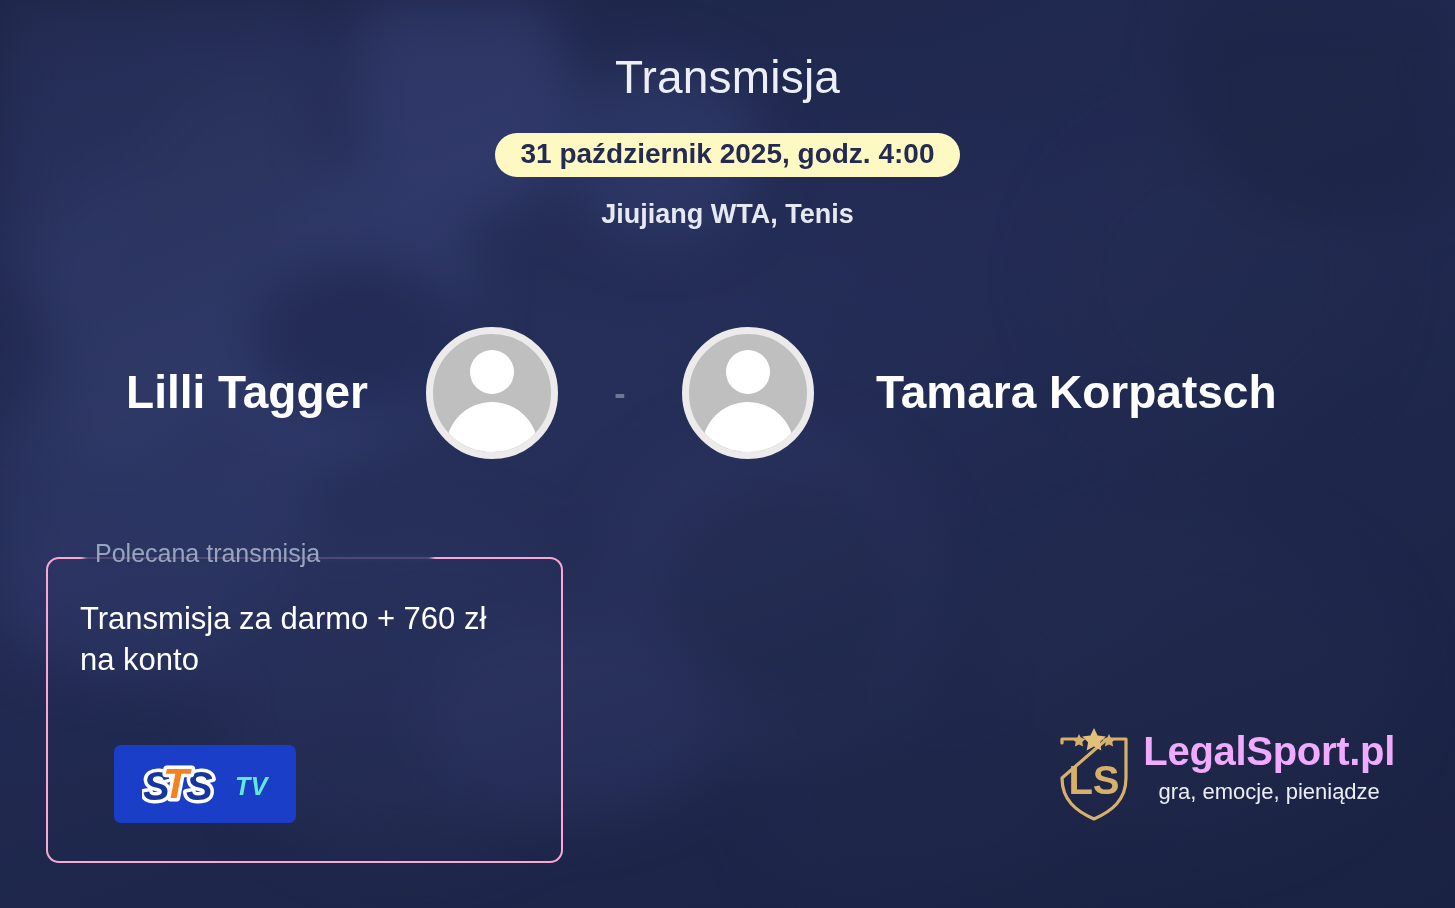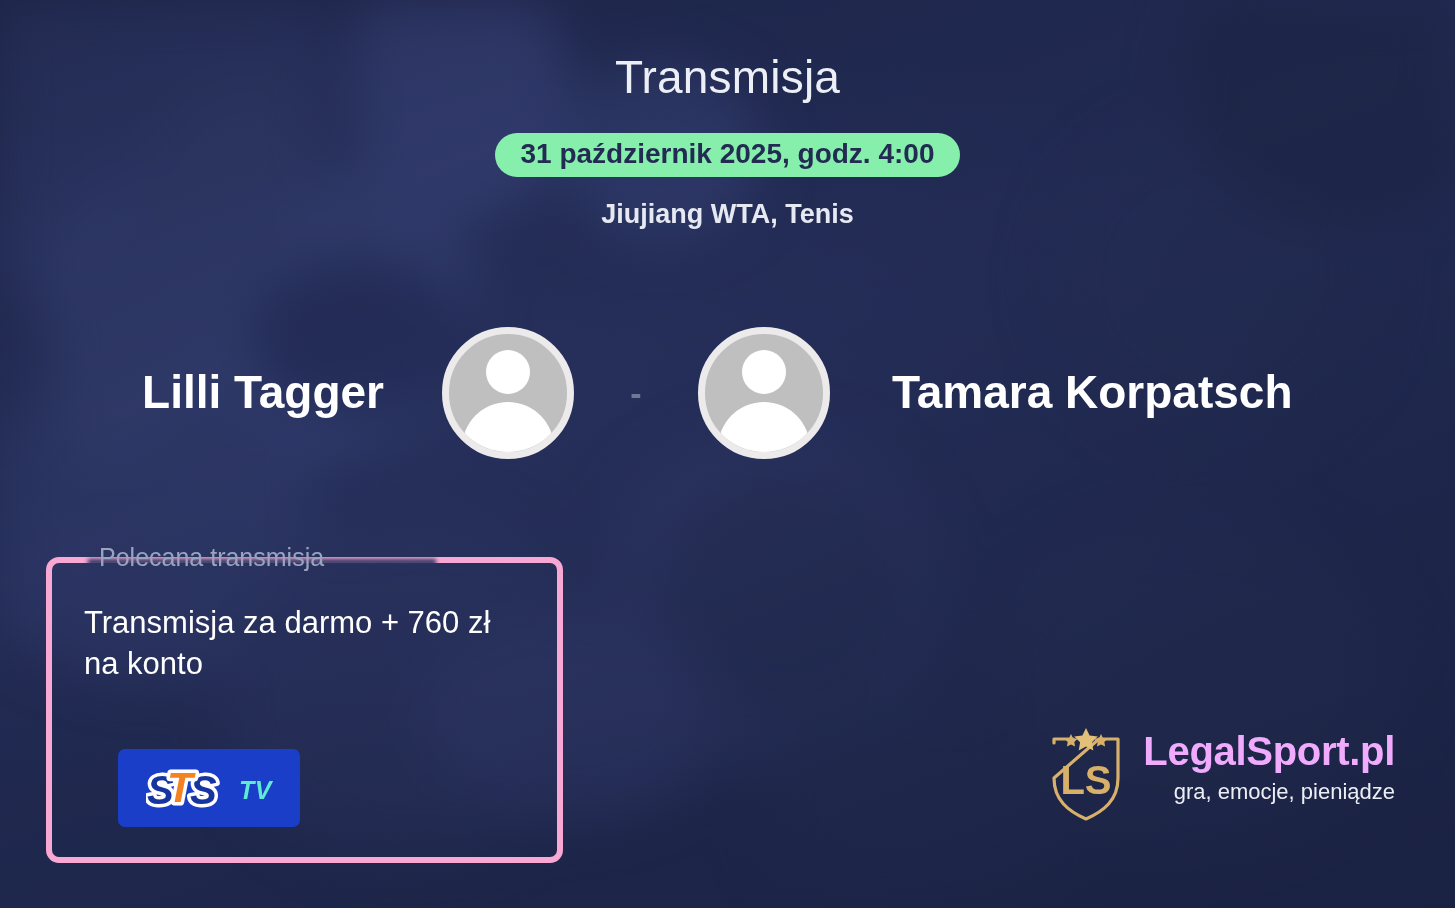--- a/index.html
+++ b/index.html
@@ -69,21 +69,21 @@
     font-size: 46px;
     font-weight: normal;
     color: #edeff6;
     letter-spacing: 0.2px;
     line-height: 1;
   }
   #date-pill {
     display: inline-block;
     margin-top: 33px;
     padding: 7px 26px 9px 26px;
-    background: #86efac;
+    background: #fef9c3;
     border-radius: 22px;
     color: #232b52;
     font-size: 28px;
     font-weight: bold;
     line-height: 1.0;
   }
   #subtitle {
     margin-top: 22px;
     font-size: 27px;
     font-weight: bold;
@@ -98,21 +98,20 @@
     height: 150px;
     display: flex;
     align-items: center;
     z-index: 5;
   }
   .player-name {
     font-size: 46px;
     font-weight: bold;
     color: #ffffff;
     line-height: 1.12;
-    margin-left: 16px;
   }
   #player-left-name {
     width: 368px;
     padding-right: 0px;
     text-align: right;
   }
   #player-right-name {
     width: 440px;
     margin-left: 62px;
     text-align: left;
@@ -162,21 +161,21 @@
     margin-right: 31px;
   }
 
   
   #promo-fieldset {
     position: absolute;
     left: 46px;
     top: 557px;
     width: 517px;
     height: 306px;
-    border: 6px solid #f9a8d4;
+    border: 2px solid #f9a8d4;
     border-radius: 13px;
     z-index: 5;
   }
   #promo-legend {
     position: absolute;
     left: 36px;
     top: -18px;
     padding: 0 11px;
     background: transparent;
     font-size: 25px;
@@ -231,42 +230,42 @@
     margin-top: 5px;
   }
 
   
   #brand {
     position: absolute;
     right: 60px;
     top: 726px;
     display: flex;
     align-items: flex-start;
-    gap: 20px;
+    gap: 12px;
     z-index: 5;
   }
   #brand-shield {
     width: 74px;
     height: 96px;
     flex: 0 0 74px;
   }
   #brand-text { padding-top: 4px; }
   #brand-name {
     font-size: 40px;
     font-weight: bold;
     color: #f0abfc;
     line-height: 1.05;
     letter-spacing: -0.3px;
   }
   #brand-tagline {
     margin-top: 9px;
     font-size: 22px;
     color: #eceef6;
     line-height: 1;
-    text-align: right;
+    text-align: center;
   }
 </style>
 </head>
 <body>
 
 <div id="stage">
 
   <div id="bg-texture">
     <div class="blob b1"></div>
       <div class="blob b2"></div>

